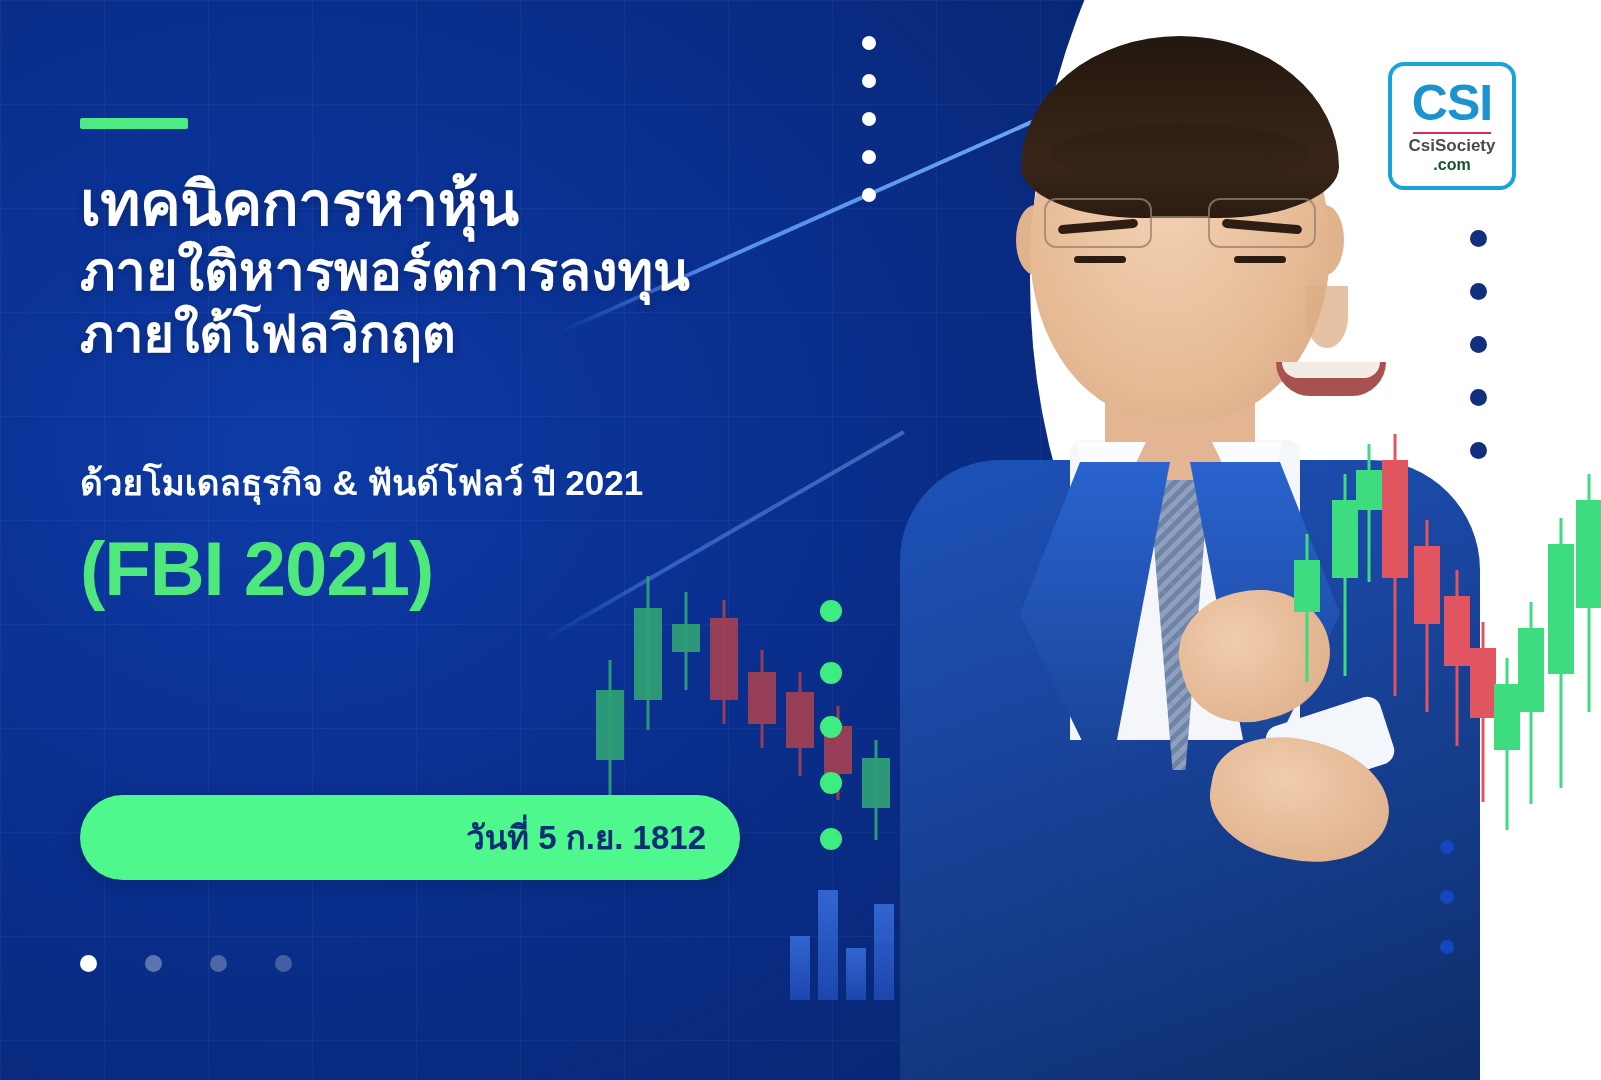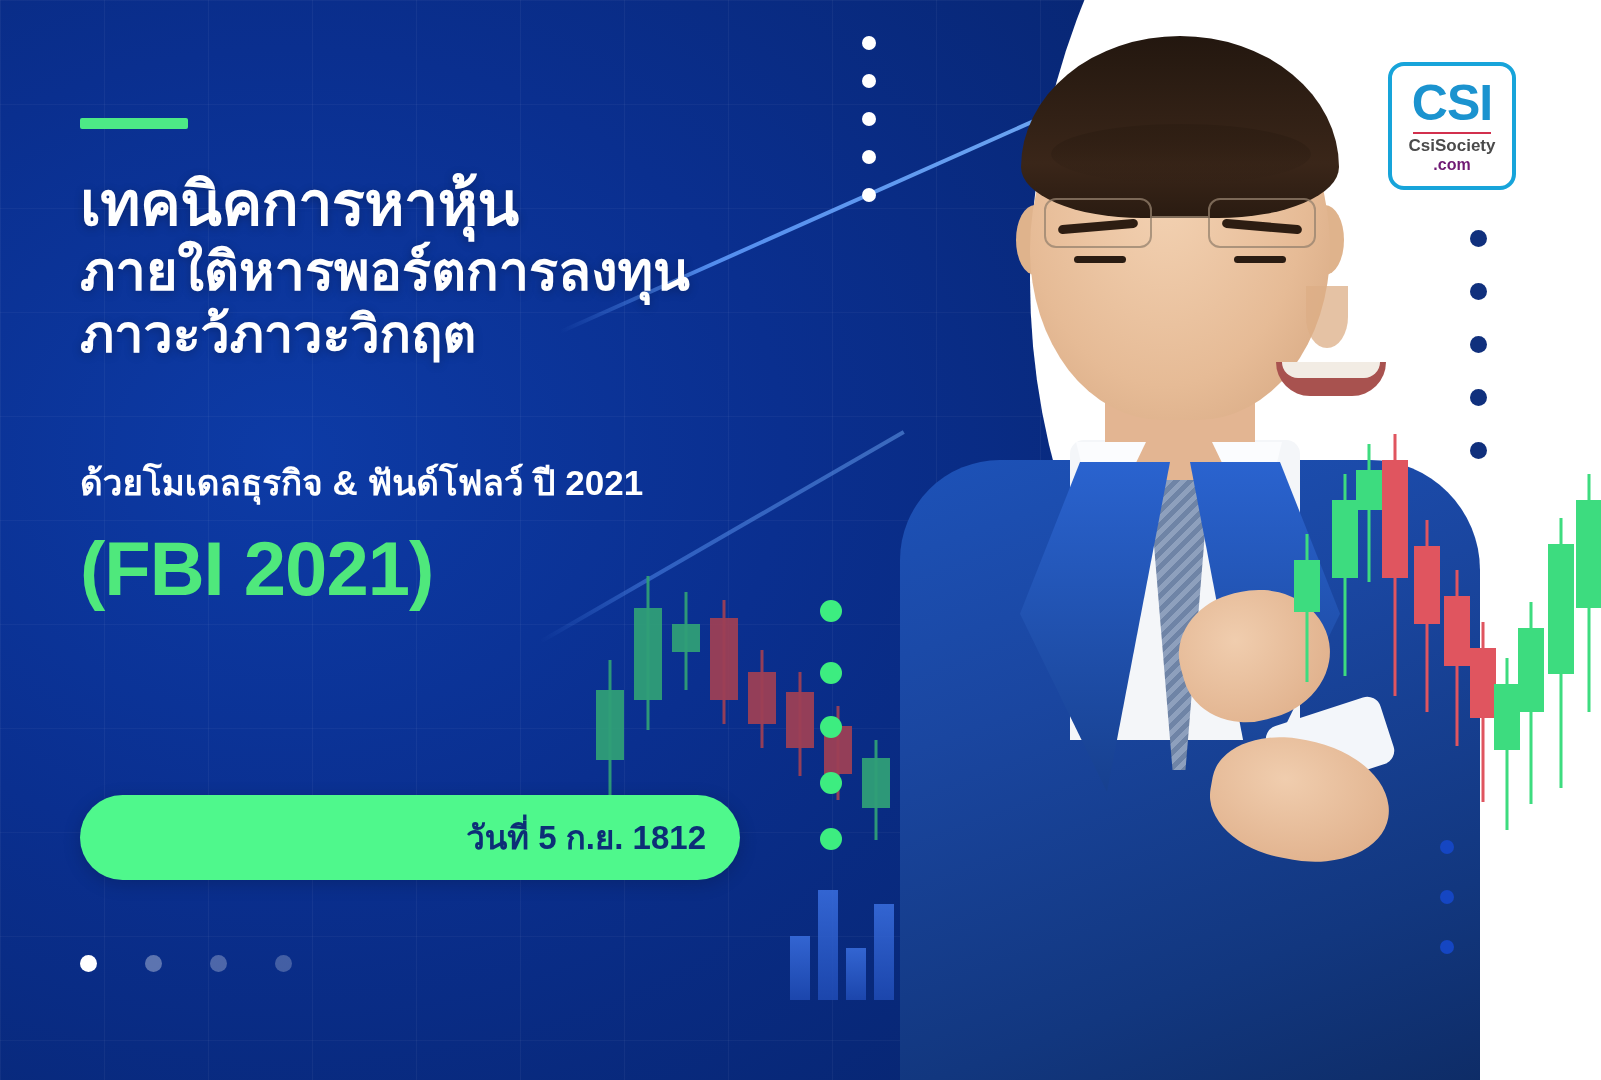--- a/index.html
+++ b/index.html
@@ -238,21 +238,21 @@
     border:4px solid #17a4da; border-radius:16px;
     background:#ffffff;
     display:flex; flex-direction:column; align-items:center; justify-content:center;
   }
   .logo .csi {
     color:#1b93cf; font-weight:bold; font-size:50px; line-height:1;
     letter-spacing:-1px;
   }
   .logo .rule { width:78px; height:2px; background:#d2304d; margin:4px 0 3px 0; }
   .logo .soc { color:#4a4a4a; font-size:17px; font-weight:bold; line-height:1.1; }
-  .logo .com { color:#701a75; font-size:16px; font-weight:bold; line-height:1.1; }
+  .logo .com { color:#14532d; font-size:16px; font-weight:bold; line-height:1.1; }
 </style>
 </head>
 <body>
 
 <div class="poster">
 
   <div class="grid"></div>
 
   <div class="chart-layer">
     <div class="trendline"></div>
@@ -440,21 +440,21 @@
       <i style="background: rgba(255, 255, 255, 0.28);"></i>
       <i style="background: rgba(255, 255, 255, 0.24);"></i>
     </div>
 
   <div class="content">
     <div class="green-dash"></div>
 
     <div class="headline">
       <div class="l1">เทคนิคการหาหุ้น</div>
       <div class="l2">ภายใติหารพอร์ตการลงทุน</div>
-      <div class="l3">ภาวะว้ภาวะวิกฤต</div>
+      <div class="l3">ภายใต้โฟลวิกฤต</div>
     </div>
 
     <div class="subline">ด้วยโมเดลธุรกิจ &amp; ฟันด์โฟลว์ ปี 2021</div>
 
     <div class="bigcode">(FBI 2021)</div>
 
 
     <div class="pill">
       <div class="line2">วันที่ 5 ก.ย. 1812</div>
     </div>

